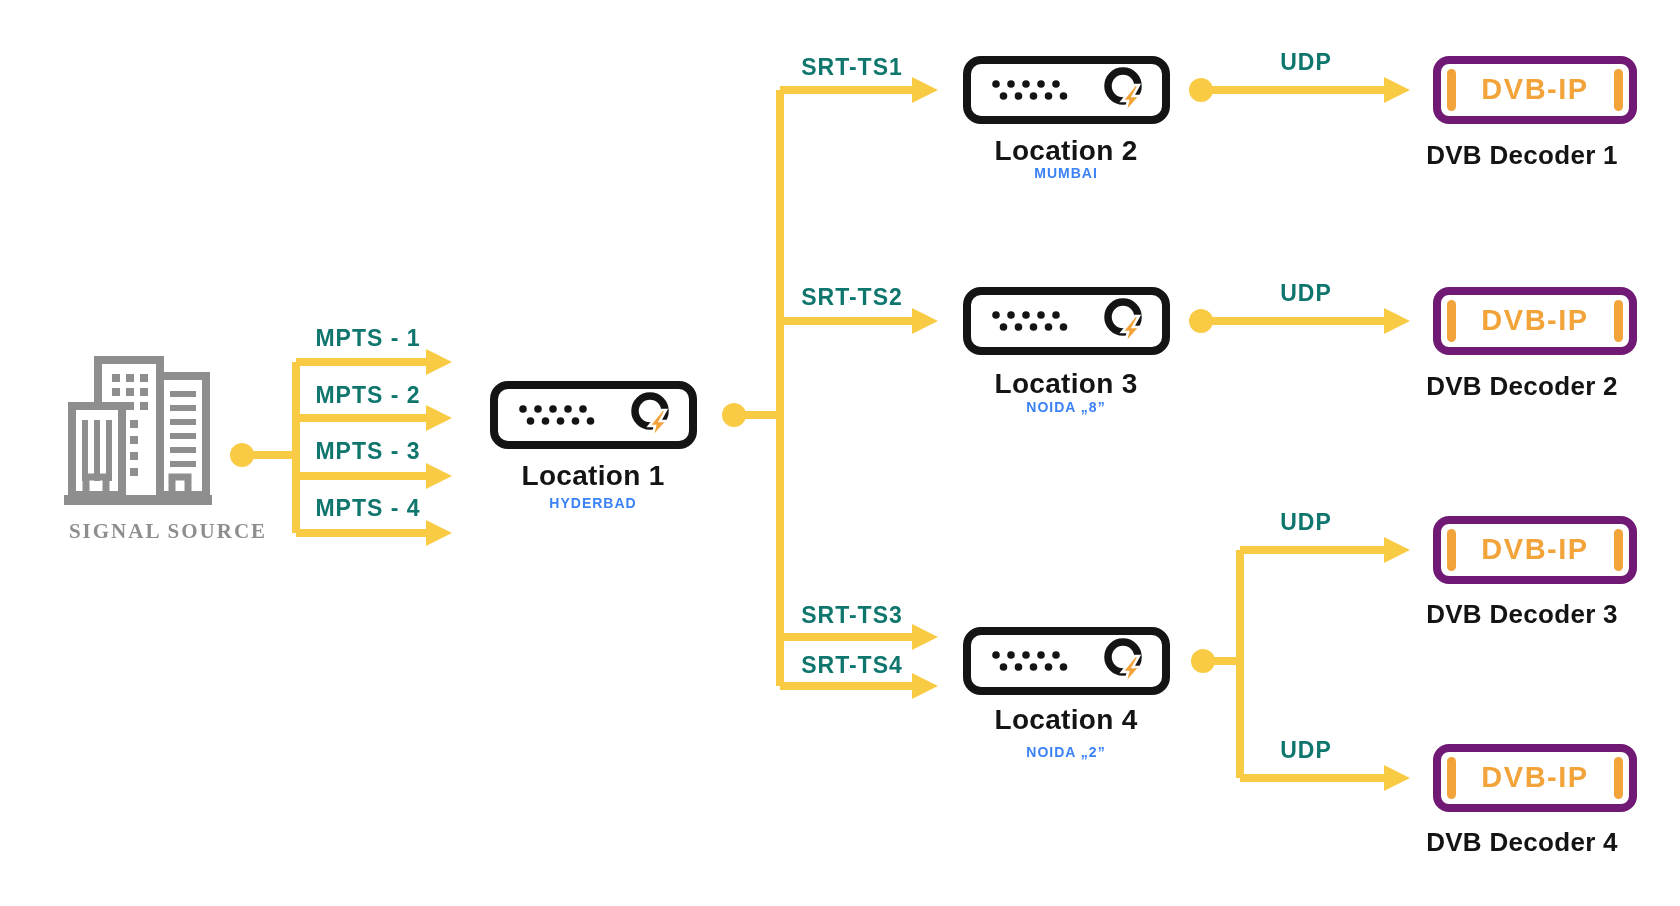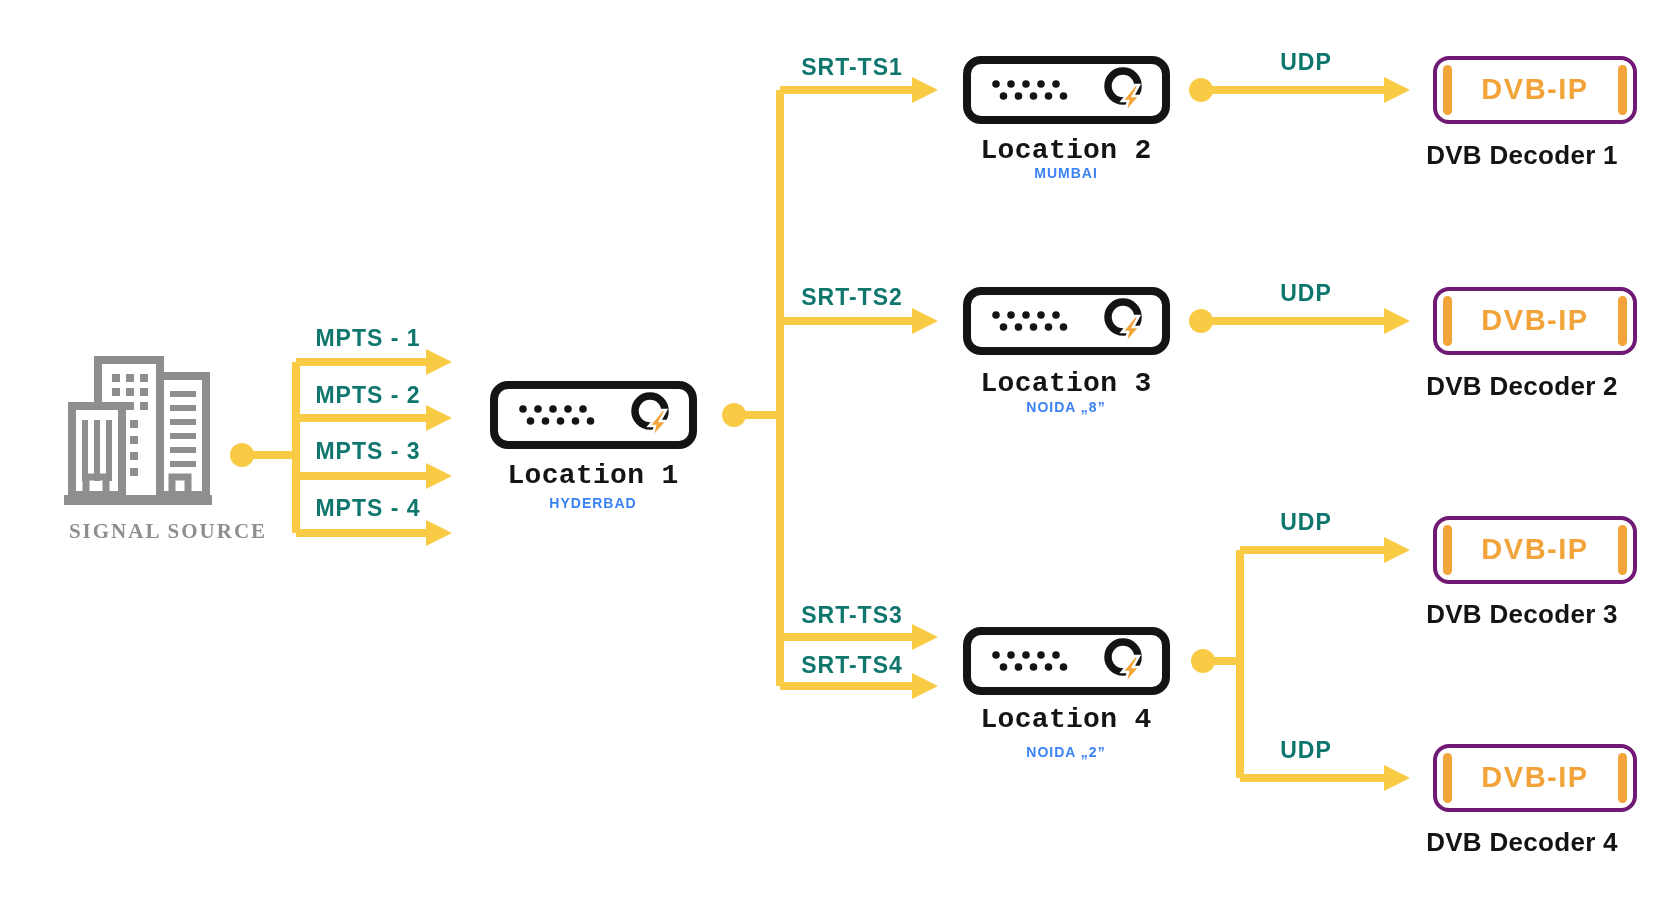--- a/index.html
+++ b/index.html
@@ -10,37 +10,37 @@
   
   .device-box{
     position:absolute;width:207px;height:68px;background:#fff;
     border:8px solid #141414;border-radius:18px;box-sizing:border-box;
     display:flex;align-items:center;justify-content:space-between;
     padding:0 14px 0 20px;
   }
   
   .dec-box{
     position:absolute;width:204px;height:68px;background:#fff;
-    border:4px solid #701a75;border-radius:16px;box-sizing:border-box;
+    border:8px solid #701a75;border-radius:16px;box-sizing:border-box;
   }
   .dec-box .pill{position:absolute;top:5px;bottom:5px;width:9px;border-radius:5px;background:#F2A43B;}
   .dec-box .pill-l{left:6px;}
   .dec-box .pill-r{right:6px;}
   .dec-box .dec-text{
     position:absolute;left:0;right:0;top:50%;transform:translateY(-52%);
     text-align:center;color:#F2A43B;font-size:29px;font-weight:800;letter-spacing:1.5px;
   }
 
   .lbl-gray{
     position:absolute;transform:translateX(-50%);white-space:nowrap;
     color:#0f766e;font-size:23px;font-weight:700;letter-spacing:1px;
   }
   .loc-name{
     position:absolute;transform:translateX(-50%);white-space:nowrap;
-    color:#141414;font-size:28px;font-weight:800;letter-spacing:0.3px;font-family:Liberation Mono, monospace;
+    color:#141414;font-size:28px;font-weight:800;letter-spacing:0.3px;
   }
   .loc-city{
     position:absolute;transform:translateX(-50%);white-space:nowrap;
     color:#3b82f6;font-size:14px;font-weight:800;letter-spacing:1px;
   }
   .dec-name{
     position:absolute;transform:translateX(-50%);white-space:nowrap;
     color:#141414;font-size:26px;font-weight:800;letter-spacing:0.3px;
   }
   .src-lbl{

